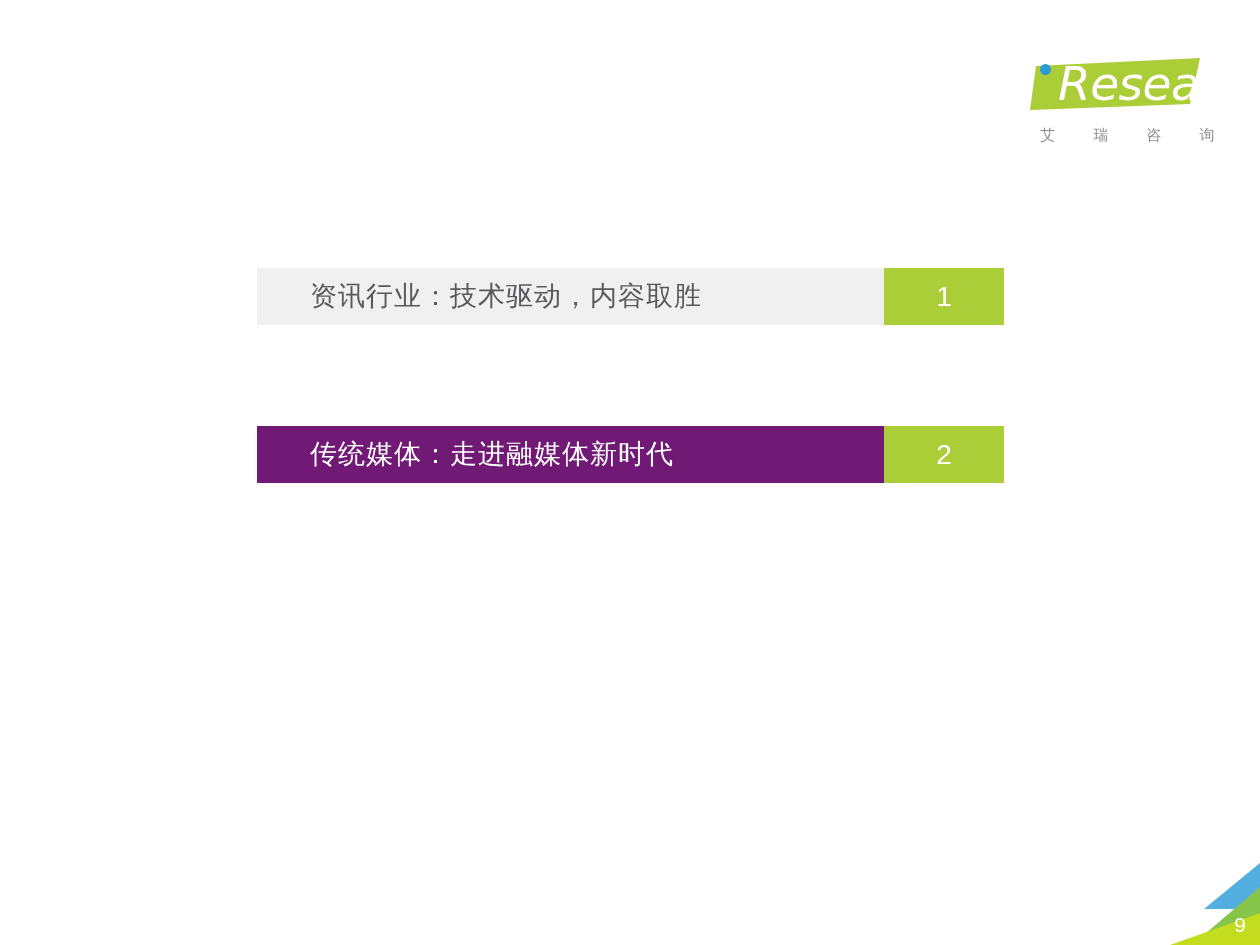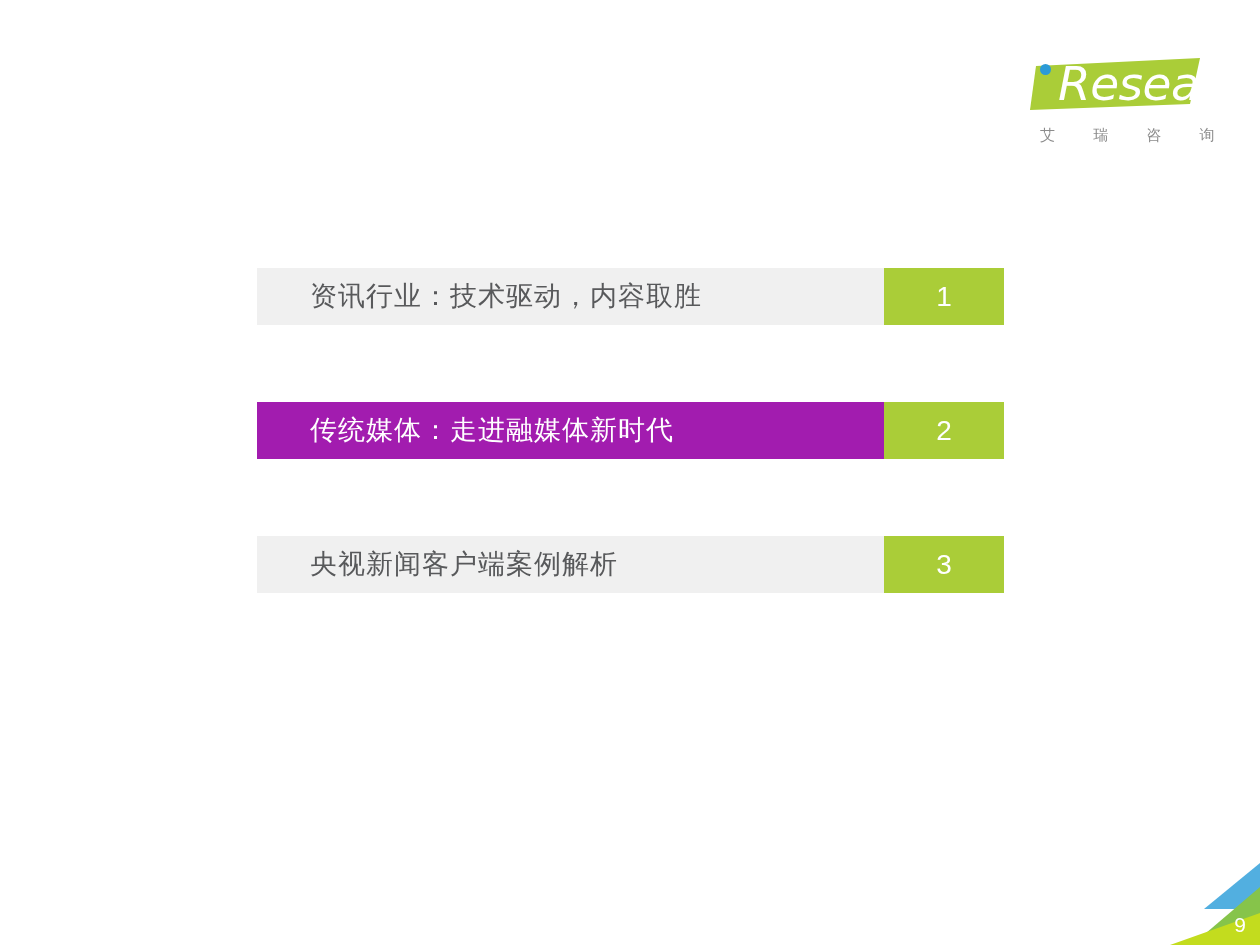--- a/index.html
+++ b/index.html
@@ -90,21 +90,21 @@
     position: absolute;
     left: 257px;
     top: 268px;
     width: 747px;
   }
   .agenda-row {
     position: relative;
     display: flex;
     align-items: stretch;
     height: 57px;
-    margin-bottom: 77px;
+    margin-bottom: 101px;
   }
   .agenda-row:last-child {
     margin-bottom: 0;
   }
   .row-title {
     flex: 1 1 auto;
     display: flex;
     align-items: center;
     padding-left: 53px;
     font-size: 27px;
@@ -127,21 +127,21 @@
     background: #f0f0f0;
     color: #58595b;
   }
   .agenda-row.inactive .row-num {
     background: #aacd38;
     color: #ffffff;
   }
 
   
   .agenda-row.active .row-title {
-    background: #a21caf;
+    background: #701a75;
     color: #ffffff;
   }
   .agenda-row.active .row-num {
     background: #aacd38;
     color: #ffffff;
   }
 
   
   .corner {
     position: absolute;
@@ -187,24 +187,20 @@
     <div class="agenda-row inactive">
       <div class="row-title">资讯行业：技术驱动，内容取胜</div>
       <div class="row-num">1</div>
     </div>
 
     <div class="agenda-row active">
       <div class="row-title">传统媒体：走进融媒体新时代</div>
       <div class="row-num">2</div>
     </div>
 
-    <div class="agenda-row inactive">
-      <div class="row-title">央视新闻客户端案例解析</div>
-      <div class="row-num">3</div>
-    </div>
 
   </div>
 
   <div class="corner">
     <svg width="108" height="82" viewBox="0 0 108 82" xmlns="http://www.w3.org/2000/svg">
       <polygon points="108,0 108,46 52,46" fill="#52AFE0"></polygon>
       <polygon points="108,24 108,82 40,82" fill="#86C44A"></polygon>
       <polygon points="108,50 108,82 18,82" fill="#C3DC1E"></polygon>
     </svg>
   </div>

